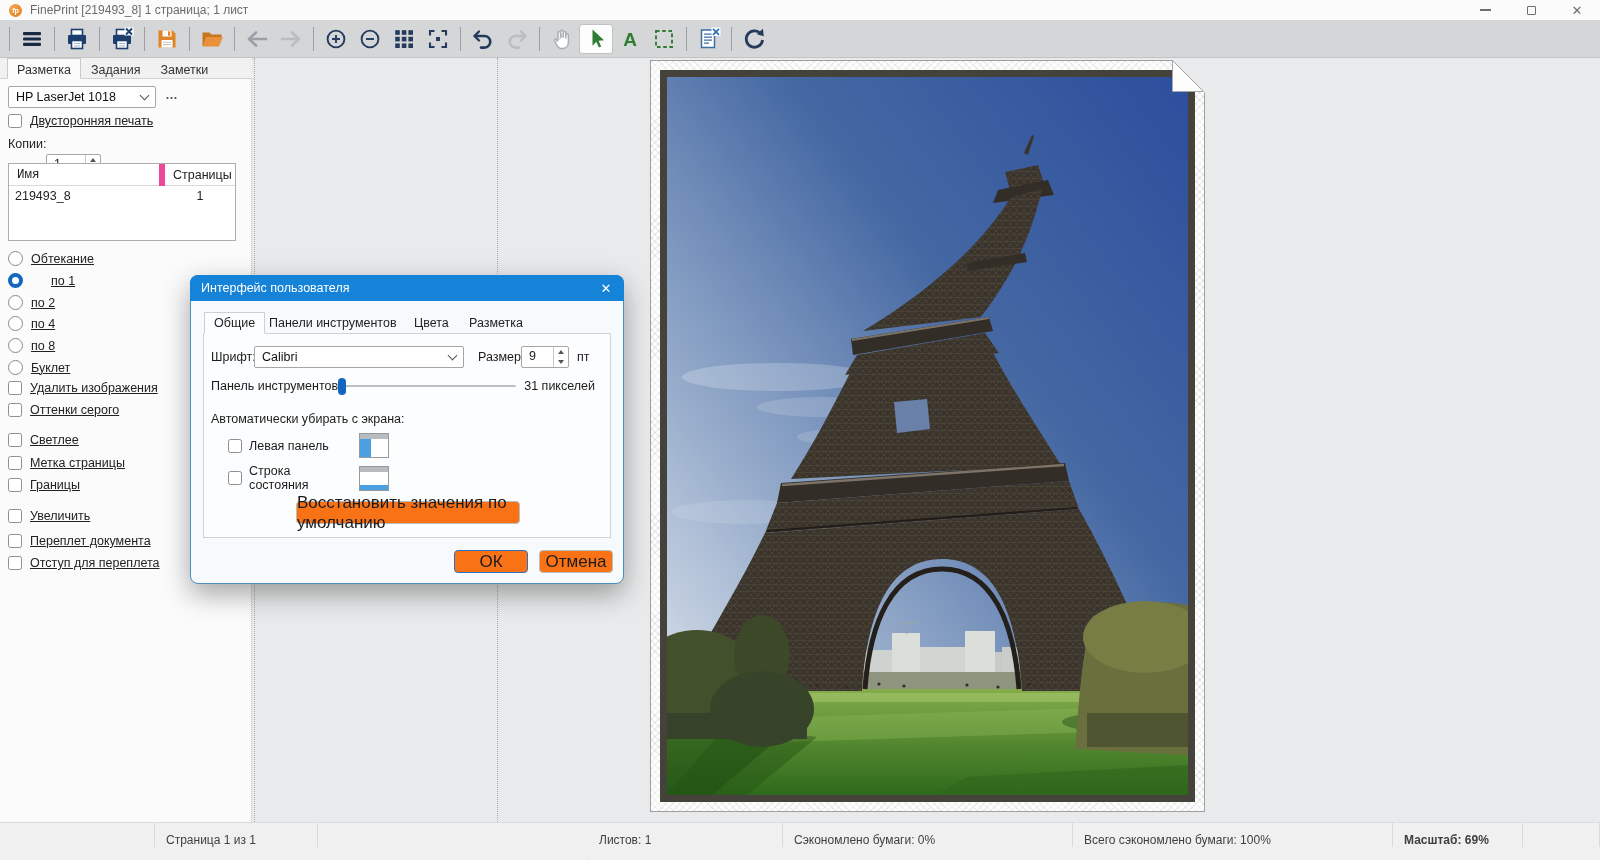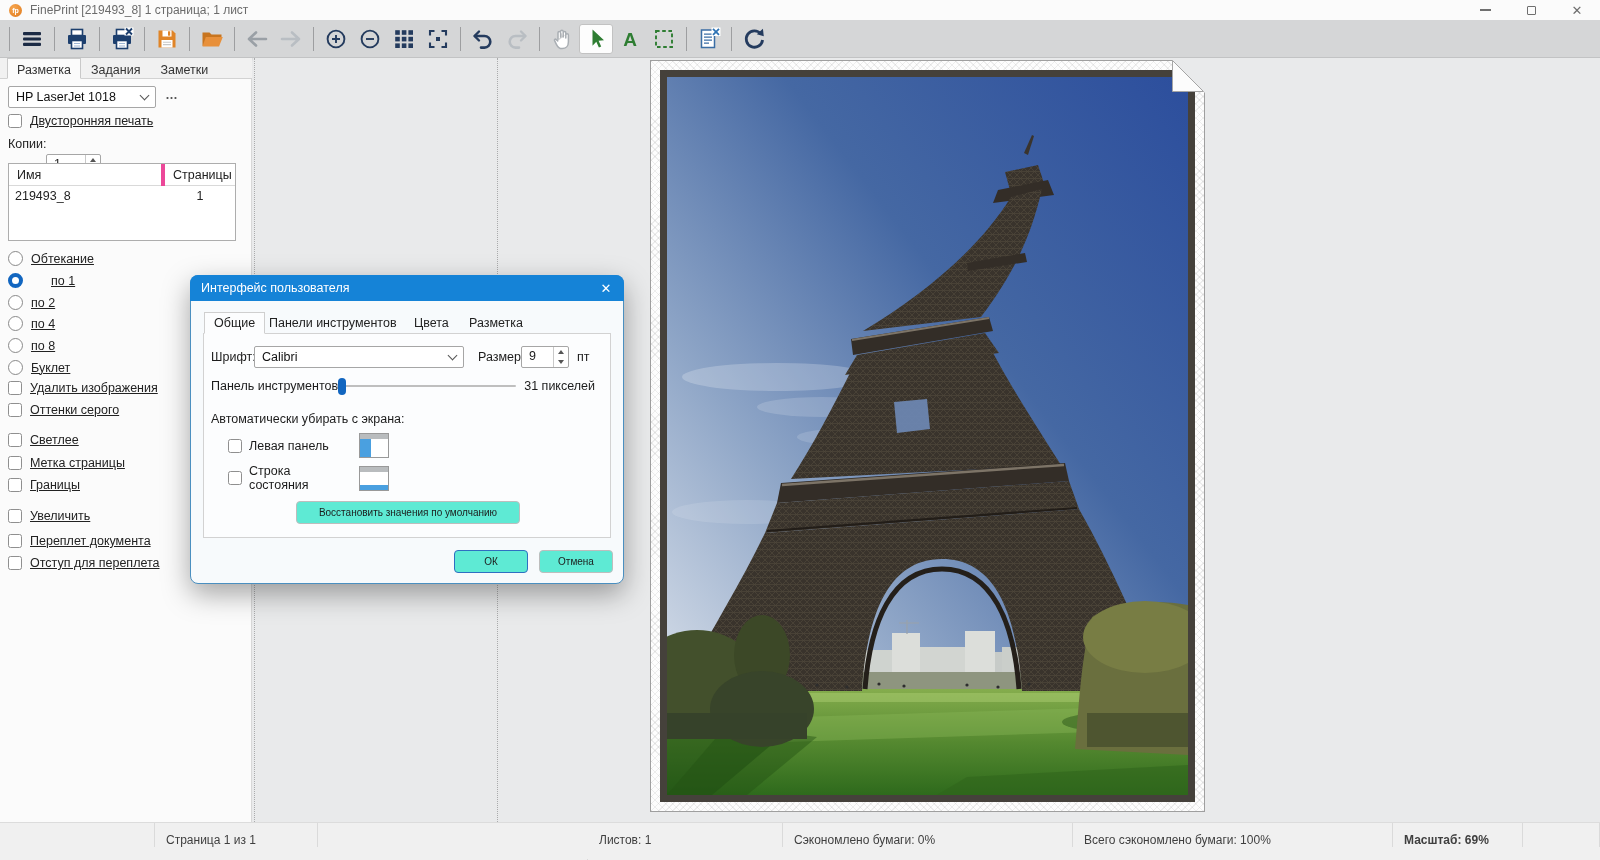--- a/index.html
+++ b/index.html
@@ -40,21 +40,21 @@
   .radio.on{border:4.6px solid #1266c0;}
   .opt-row{position:absolute;left:8px;display:flex;align-items:center;gap:8px;white-space:nowrap;text-decoration:underline;}
   .spin{border:1px solid #a6a6a6;background:#fff;border-radius:2px;display:flex;position:relative;}
   .spin .val{flex:1;padding:2px 4px 0 7px;font-size:12.5px;}
   .spin .btns{width:15px;border-left:1px solid #c9c9c9;display:flex;flex-direction:column;}
   .spin .btns div{flex:1;display:flex;align-items:center;justify-content:center;}
   .arr-up{width:0;height:0;border-left:3.5px solid transparent;border-right:3.5px solid transparent;border-bottom:4px solid #555;}
   .arr-dn{width:0;height:0;border-left:3.5px solid transparent;border-right:3.5px solid transparent;border-top:4px solid #555;}
   #jobs-table{position:absolute;left:8px;top:105px;width:228px;height:78px;border:1px solid #adadad;background:#fff;}
   #jobs-head{display:flex;height:22px;border-bottom:1px solid #d9d9d9;align-items:center;}
-  #jobs-head .c1{width:156px;padding-left:8px;border-right:4px solid #ec4899;height:22px;display:flex;align-items:center;}
+  #jobs-head .c1{width:156px;padding-left:8px;border-right:6px solid #ec4899;height:22px;display:flex;align-items:center;font-family:Liberation Mono, monospace;}
   #jobs-head .c2{flex:1;padding-left:8px;}
   .jobs-row{display:flex;height:20px;align-items:center;font-size:12.5px;}
   .jobs-row .c1{width:156px;padding-left:6px;border-right:1px solid transparent;}
   .jobs-row .c2{flex:1;text-align:center;}
 
   
   #content{position:absolute;left:253px;top:58px;width:1347px;height:764px;background:#e9eaeb;}
   .dotline{position:absolute;top:0;bottom:0;width:0;border-left:1px dotted #aaabac;}
 
   #page{position:absolute;left:650px;top:60px;width:555px;height:752px;background:#fdfdfd;border:1px solid #9f9f9f;
@@ -77,21 +77,21 @@
   #font-combo{position:absolute;left:63px;top:70px;width:210px;height:22px;}
   #size-spin{position:absolute;left:330px;top:70px;width:48px;height:22px;}
   #slider-track{position:absolute;left:145px;top:109px;width:180px;height:2.4px;background:#bfbfbf;border-radius:2px;}
   #slider-thumb{position:absolute;left:147px;top:102px;width:8px;height:17px;border-radius:4px;background:#1266c0;}
   #slider-value{position:absolute;left:300px;top:103px;width:104px;text-align:right;}
   .ah-row{position:absolute;left:37px;display:flex;align-items:center;gap:7px;}
   .miniwin{width:30px;height:25px;border:1px solid #999;background:#fff;position:relative;}
   .miniwin::before{content:"";position:absolute;left:0;right:0;top:0;height:5px;background:#b9bcbe;}
   .miniwin.left-hl::after{content:"";position:absolute;left:0;top:5px;width:11px;bottom:0;background:#4aa0e0;}
   .miniwin.bottom-hl::after{content:"";position:absolute;left:0;right:0;bottom:0;height:5px;background:#4aa0e0;}
-  .btn{display:flex;align-items:center;justify-content:center;background:#5eead4;border:1px solid #bdbdbd;border-radius:4px;font-size:10px;color:#1c1c1c;}
+  .btn{display:flex;align-items:center;justify-content:center;background:#f97316;border:1px solid #bdbdbd;border-radius:4px;font-size:17px;color:#1c1c1c;}
   #btn-restore{position:absolute;left:105px;top:225px;width:224px;height:23px;}
   #btn-ok{position:absolute;left:263px;top:274px;width:74px;height:23px;border:1.4px solid #2f6fc1;}
   #btn-cancel{position:absolute;left:348px;top:274px;width:74px;height:23px;}
 
   
   #statusbar{position:absolute;left:0;top:822px;width:1600px;height:38px;background:#f0f0f0;border-top:1px solid #dcdcdc;display:flex;}
   .seg{height:24px;display:flex;align-items:flex-end;padding-left:11px;font-size:12px;color:#3f3f3f;border-right:1px solid #dadada;white-space:nowrap;}
   .caret-dn{width:0;height:0;border-left:4px solid transparent;border-right:4px solid transparent;border-top:4.5px solid #555;margin-left:6px;}
 </style>
 </head>

